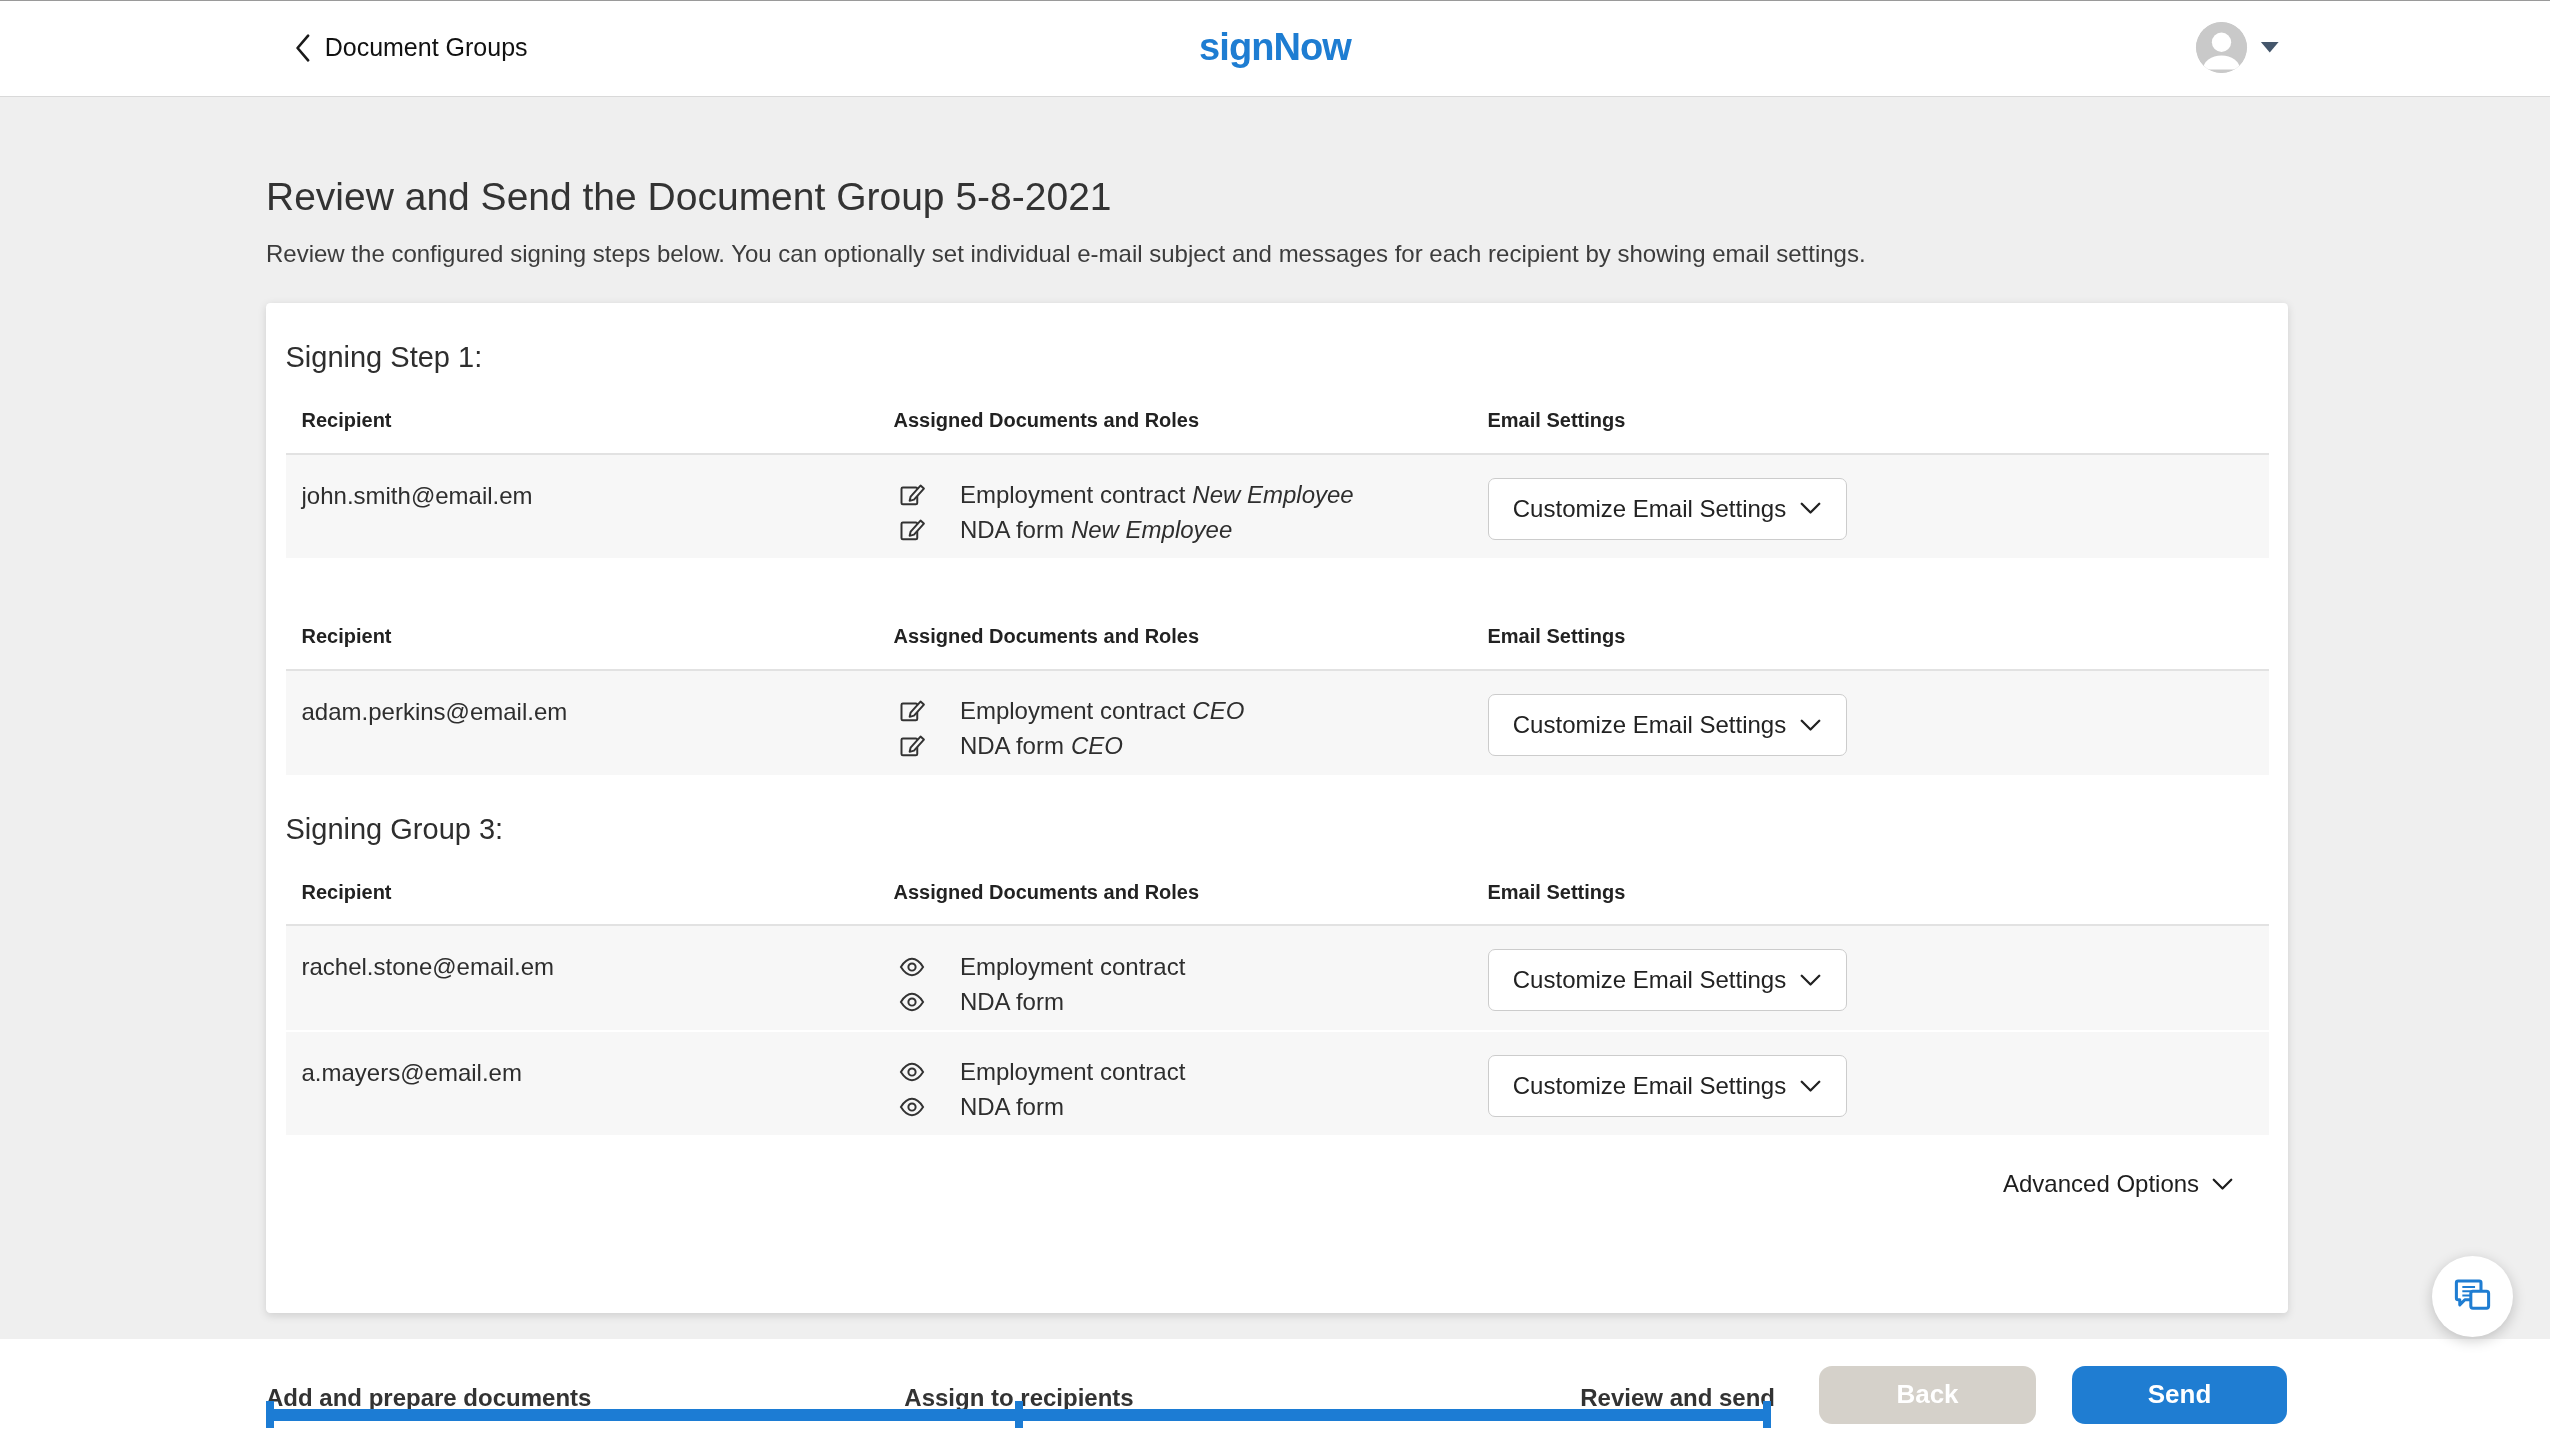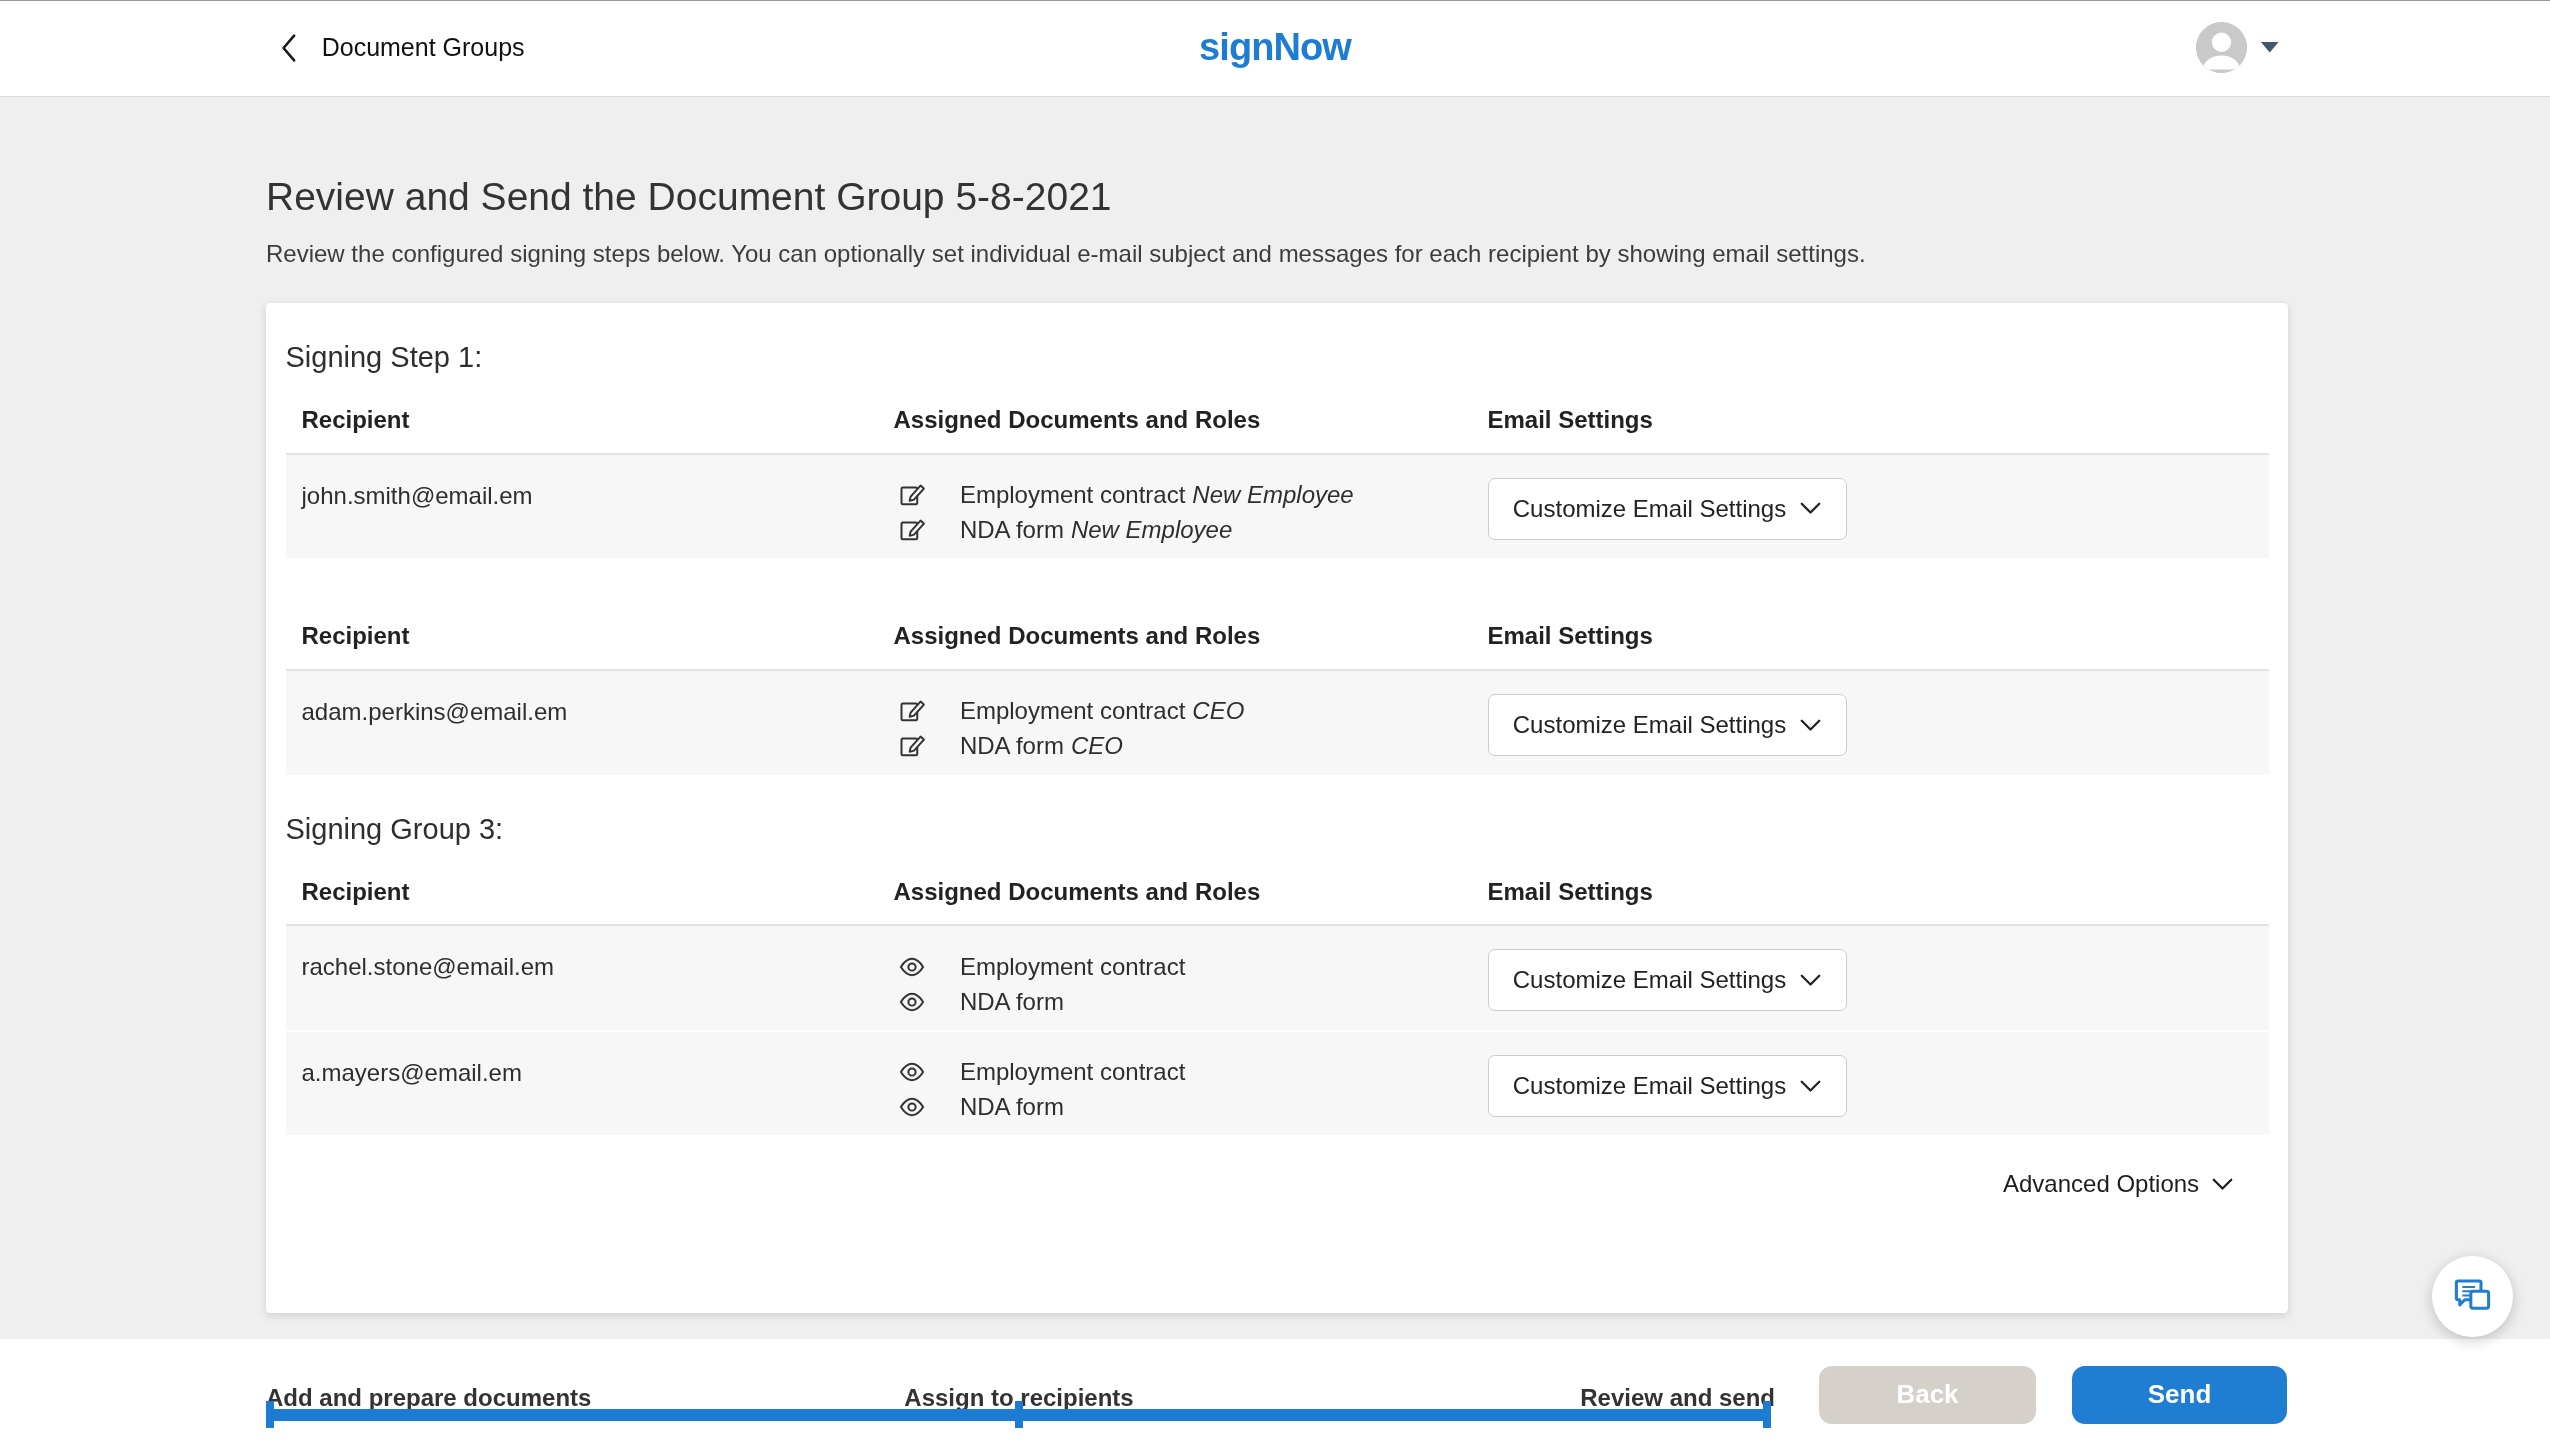--- a/index.html
+++ b/index.html
@@ -2,43 +2,43 @@
 <html style="font-size:14px"><head>
 <meta charset="utf-8">
 <style>
   * { margin:0; padding:0; box-sizing:border-box; }
   html,body { width:2550px; height:1452px; overflow:hidden;
     font-family:"Liberation Sans", sans-serif; background:#efefef; color:#2e2e2e; }
 
   
   .topbar { position:absolute; left:0; top:0; width:2550px; height:97px;
     background:#ffffff; border-top:1.8px solid #9a9a9a; border-bottom:1.8px solid #d9d9d9; }
-  .back-link { position:absolute; left:280px; top:0; height:93px;
-    display:flex; align-items:center; gap:24px; cursor:pointer; }
+  .back-link { position:absolute; left:294px; top:0; height:93px;
+    display:flex; align-items:center; gap:13px; cursor:pointer; }
   .back-link span { font-size:25px; color:#111; }
   .logo { position:absolute; left:50%; top:0; transform:translateX(-50%);
     height:93px; display:flex; align-items:center;
     font-size:38px; font-weight:700; letter-spacing:-0.9px; color:#1e7dd2; }
   .account { position:absolute; right:271px; top:0; height:93px;
     display:flex; align-items:center; gap:12.4px; cursor:pointer; }
   .avatar { width:51px; height:51px; border-radius:50%; overflow:hidden; background:#c9c9c9; }
 
   
   .page-body { position:absolute; left:0; top:97px; width:2550px; height:1242px; background:#efefef; }
   .page-title { position:absolute; left:266px; top:78px; font-size:39px; font-weight:400; color:#333; }
   .page-subtitle { position:absolute; left:266px; top:143px; font-size:24px; color:#3c3c3c; }
 
   .card { position:absolute; left:266px; top:206px; width:2022px; height:1010px;
     background:#ffffff; border-radius:4.4px; box-shadow:0 2.7px 8.9px rgba(0,0,0,.13);
     padding:0 19.5px; overflow:hidden; }
 
   .step { padding-top:35px; }
   .step-title { font-size:29px; font-weight:400; line-height:39px; color:#2e2e2e; }
   .thead { display:flex; margin-top:28px; padding-bottom:17.7px;
-    border-bottom:2.7px solid #e2e2e2; font-weight:700; font-size:24px; line-height:30px; color:#222; }
+    border-bottom:2.7px solid #e2e2e2; font-weight:700; font-size:20px; line-height:30px; color:#222; }
   .col1 { width:608px; padding-left:16px; }
   .col2 { width:594px; }
   .col3 { flex:1; }
   .row { display:flex; background:#f7f7f7; padding:23px 0 10.6px; }
   .row + .row { border-top:2.7px solid #ffffff; }
   .recipient { font-size:24px; line-height:35px; color:#2e2e2e; }
   .doc-line { display:flex; align-items:center; height:35px; }
   .doc-icon { margin-left:4.4px; width:28px; height:28px; display:flex; align-items:center; justify-content:center; }
   .doc-name { margin-left:34px; font-size:24px; color:#2e2e2e; }
   .doc-role { margin-left:7px; font-size:24px; font-style:italic; color:#2e2e2e; }

